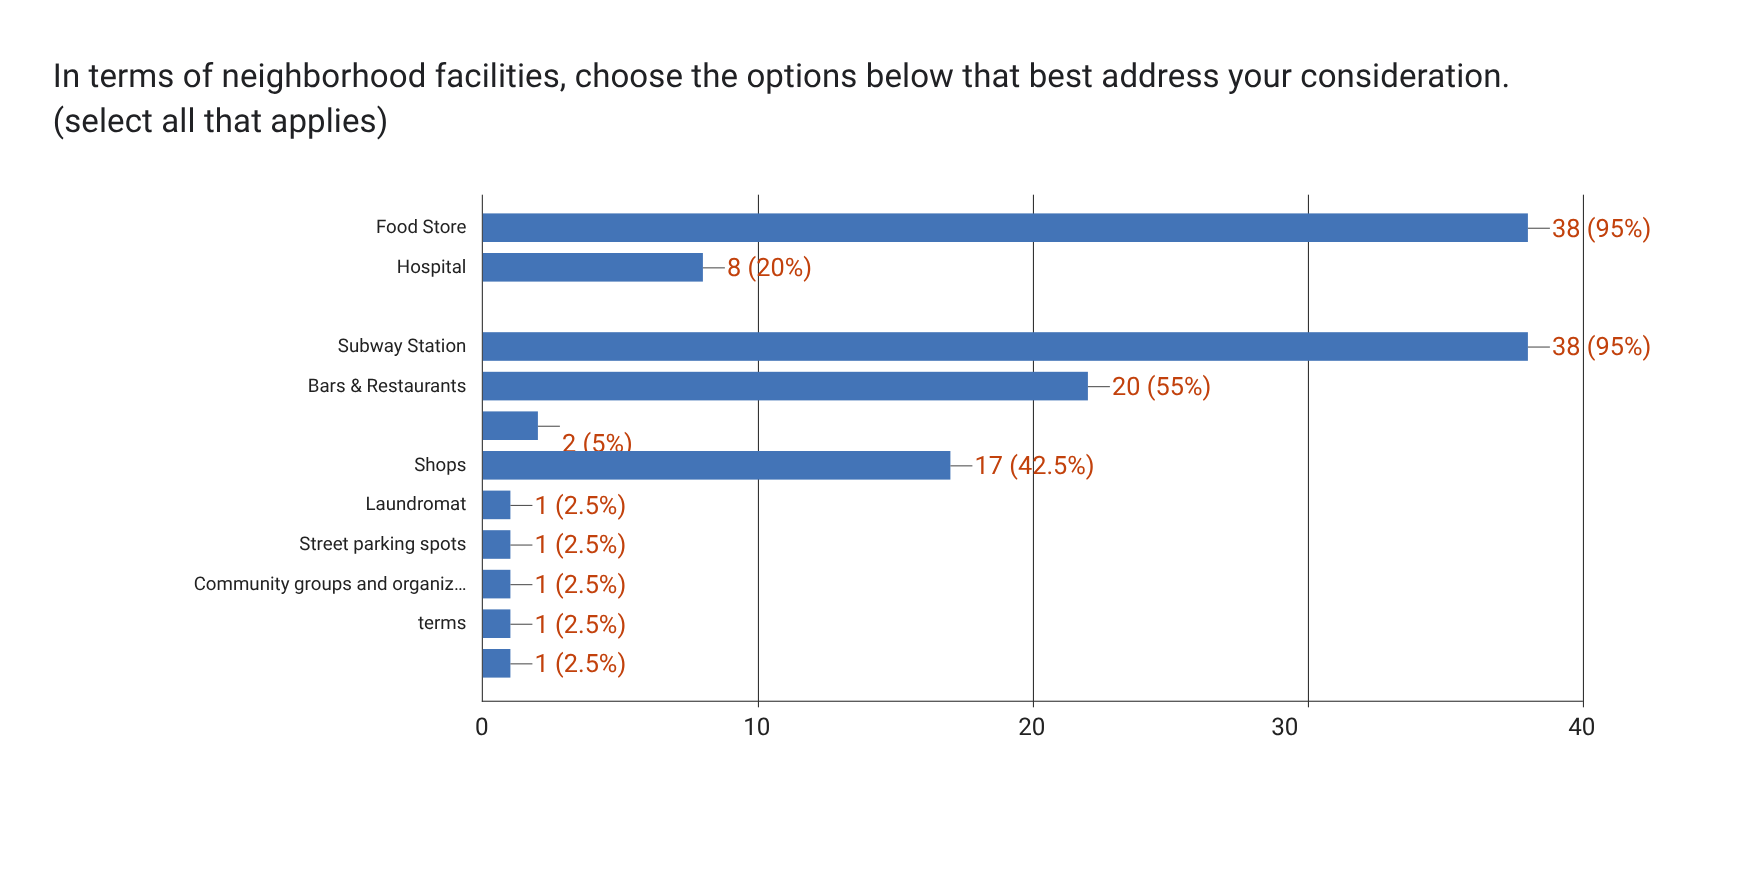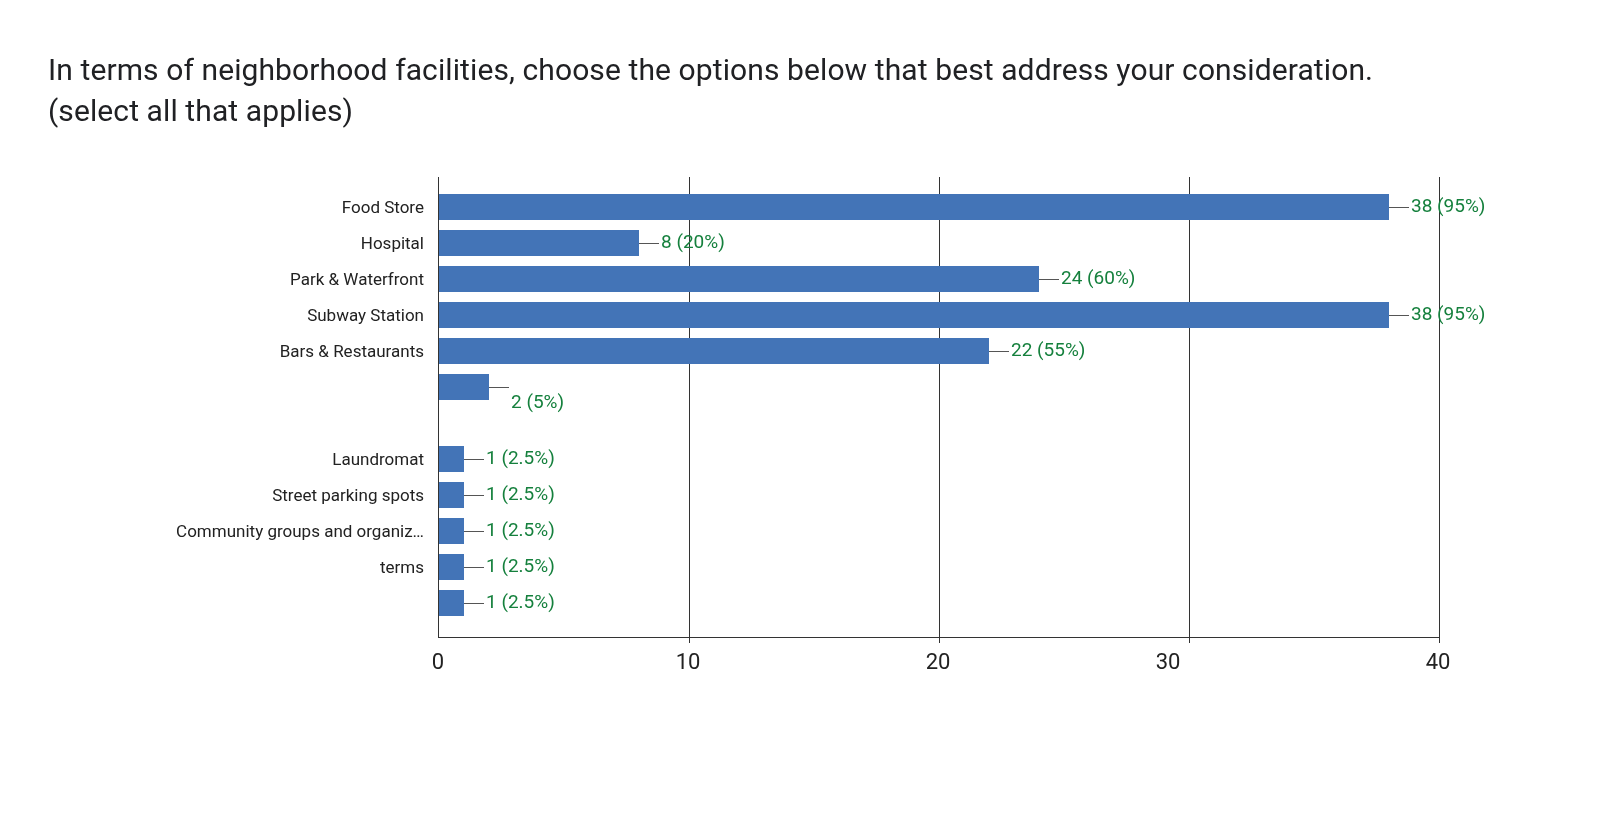--- a/index.html
+++ b/index.html
@@ -80,22 +80,22 @@
     height: 26px;
     background: #4374b7;
   }
   .leader {
     position: absolute;
     height: 1px;
     background: #555;
   }
   .val {
     position: absolute;
-    font-size: 19px;
-    color: #15803d;
+    font-size: 23px;
+    color: #c2410c;
     white-space: nowrap;
   }
 </style>
 </head>
 <body>
 
 <div class="wrap">
   <div class="title">In terms of neighborhood facilities, choose the options below that best address your consideration.(select all that applies)</div>
 
   <div class="chart" id="chart">
@@ -115,42 +115,42 @@
         <div class="bar" style="width: 950px; background: rgb(67, 116, 183);"></div>
         <div class="leader" style="left: 1341px; width: 20px; top: 18px;"></div>
         <div class="val" style="left: 1363px; top: 5px;">38 (95%)</div>
       </div>
       <div class="row" style="top: 48px;">
         <div class="cat">Hospital</div>
         <div class="bar" style="width: 200px; background: rgb(67, 116, 183);"></div>
         <div class="leader" style="left: 591px; width: 20px; top: 18px;"></div>
         <div class="val" style="left: 613px; top: 5px;">8 (20%)</div>
       </div>
-      <div class="row" style="top: 84px;">
-        <div class="cat">Park &amp; Waterfront</div>
-        <div class="bar" style="width: 600px; background: rgb(67, 116, 183);"></div>
-        <div class="leader" style="left: 991px; width: 20px; top: 18px;"></div>
-        <div class="val" style="left: 1013px; top: 5px;">24 (60%)</div>
-      </div>
       <div class="row" style="top: 120px;">
         <div class="cat">Subway Station</div>
         <div class="bar" style="width: 950px; background: rgb(67, 116, 183);"></div>
         <div class="leader" style="left: 1341px; width: 20px; top: 18px;"></div>
         <div class="val" style="left: 1363px; top: 5px;">38 (95%)</div>
       </div>
       <div class="row" style="top: 156px;">
         <div class="cat">Bars &amp; Restaurants</div>
         <div class="bar" style="width: 550px; background: rgb(67, 116, 183);"></div>
         <div class="leader" style="left: 941px; width: 20px; top: 18px;"></div>
-        <div class="val" style="left: 963px; top: 5px;">22 (55%)</div>
+        <div class="val" style="left: 963px; top: 5px;">20 (55%)</div>
       </div>
       <div class="row" style="top: 192px;">
         <div class="bar" style="width: 50px; background: rgb(67, 116, 183);"></div>
         <div class="leader" style="left: 441px; width: 20px; top: 18px;"></div>
         <div class="val" style="left: 463px; top: 21px;">2 (5%)</div>
+      </div>
+      <div class="row" style="top: 228px;">
+        <div class="cat">Shops</div>
+        <div class="bar" style="width: 425px; background: rgb(67, 116, 183);"></div>
+        <div class="leader" style="left: 816px; width: 20px; top: 18px;"></div>
+        <div class="val" style="left: 838px; top: 5px;">17 (42.5%)</div>
       </div>
       <div class="row" style="top: 264px; text-decoration: underline;">
         <div class="cat">Laundromat</div>
         <div class="bar" style="width: 25px; background: rgb(67, 116, 183);"></div>
         <div class="leader" style="left: 416px; width: 20px; top: 18px;"></div>
         <div class="val" style="left: 438px; top: 5px;">1 (2.5%)</div>
       </div>
       <div class="row" style="top: 300px;">
         <div class="cat">Street parking spots</div>
         <div class="bar" style="width: 25px; background: rgb(67, 116, 183);"></div>

